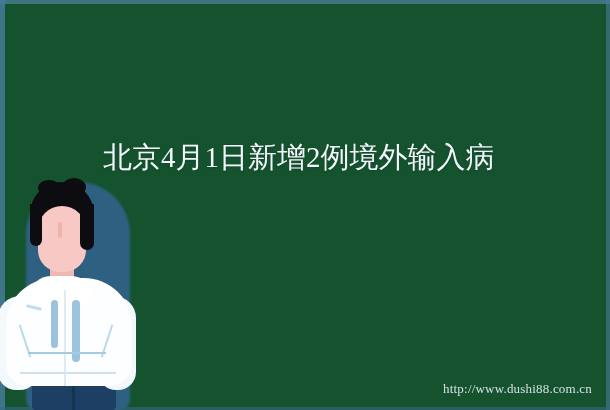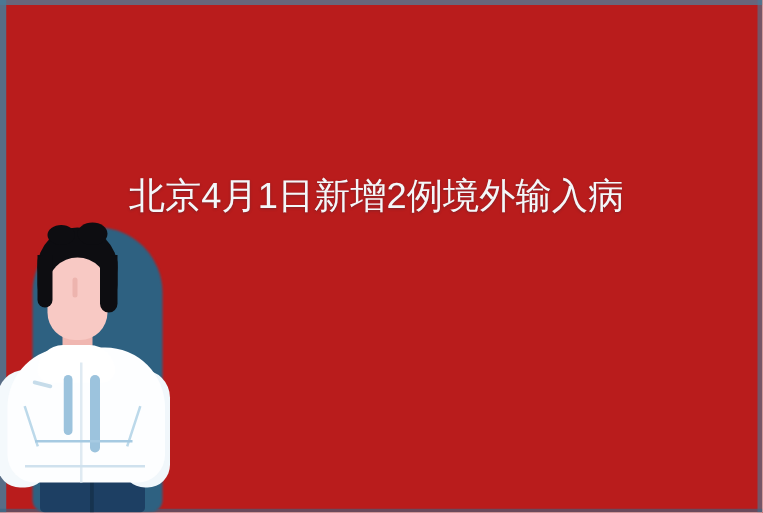--- a/index.html
+++ b/index.html
@@ -5,22 +5,22 @@
   html, body {
     margin: 0;
     padding: 0;
     background: #ffffff;
   }
   #canvas {
     position: relative;
     width: 610px;
     height: 410px;
     overflow: hidden;
-    background: #b91c1c;
-    font-family: Liberation Sans, sans-serif;
+    background: #14532d;
+    font-family: Liberation Serif, serif;
   }
 
   
   .edge-top {
     position: absolute;
     left: 0; top: 0;
     width: 610px; height: 4px;
     background: #4d7f9b;
     opacity: .75;
   }
@@ -345,14 +345,15 @@
     <div class="pocket-l"></div>
     <div class="pocket-r"></div>
     <div class="pocket-line"></div>
     <div class="hem-line"></div>
   </div>
 
   <div class="headline">
     <span class="line">北京4月1日新增2例境外输入病</span>
   </div>
 
+  <div class="watermark">http://www.dushi88.com.cn</div>
 
 </div>
 
 </body></html>

